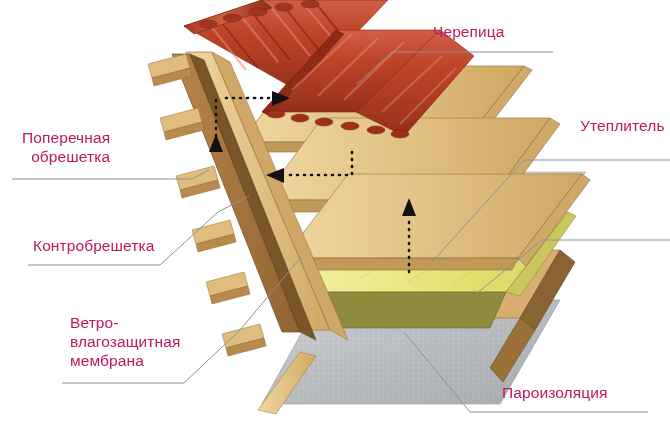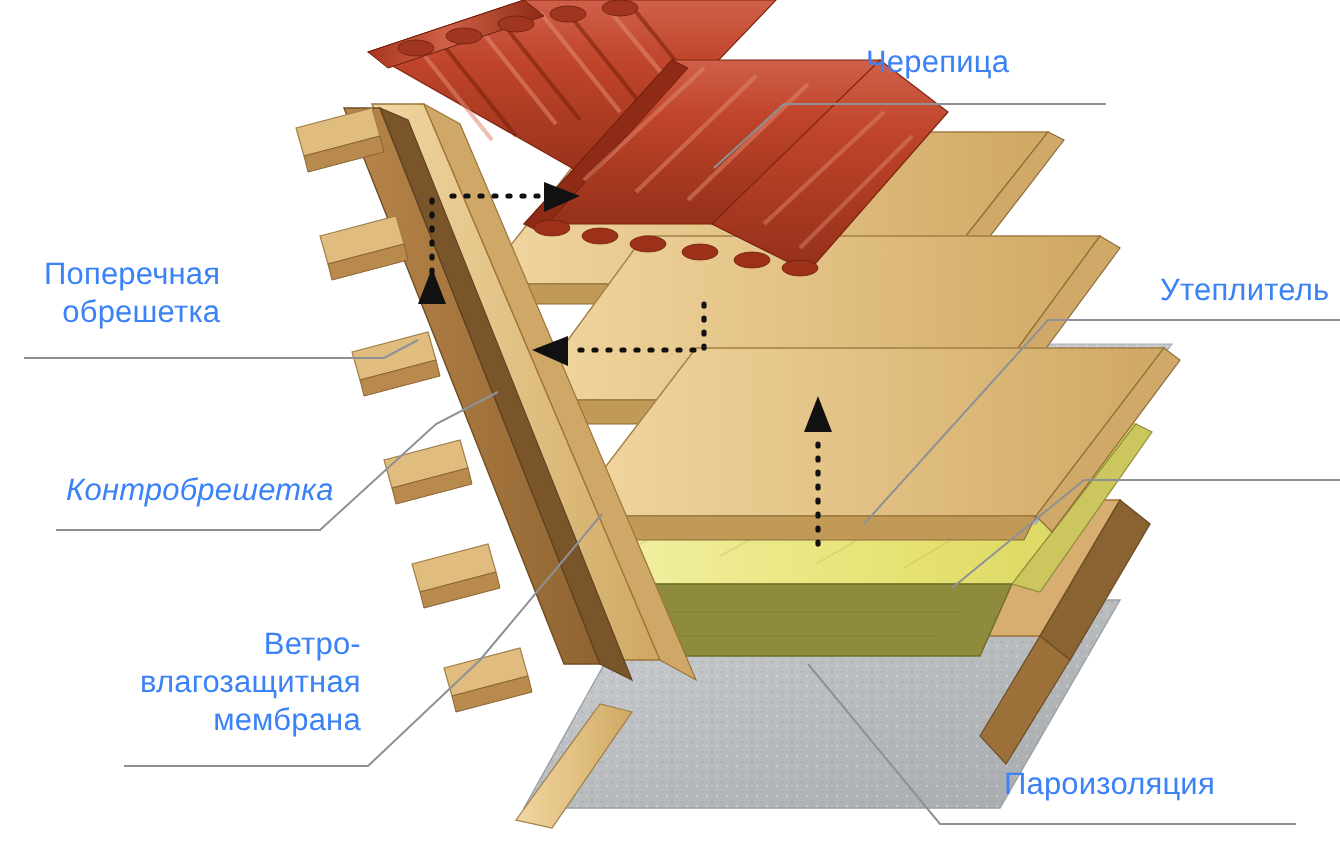--- a/index.html
+++ b/index.html
@@ -17,21 +17,21 @@
   }
   #diagram-svg {
     position: absolute;
     left: 0;
     top: 0;
     width: 670px;
     height: 433px;
   }
   .callout-label {
     position: absolute;
-    color: #3b82f6;
+    color: #be185d;
     font-family: "Liberation Sans", sans-serif;
     font-size: 15.5px;
     line-height: 19px;
     letter-spacing: 0.1px;
     white-space: pre-line;
     font-weight: 400;
   }
   .label-right {
     text-align: left;
   }
@@ -275,27 +275,27 @@
       <path d="M670,240 L542,240 L476,294"></path>
       <path d="M648,412 L470,412 L404,332"></path>
       <path d="M12,179 L120,179 L192,179 L209,170"></path>
       <path d="M28,265 L160,265 L218,212 L249,196"></path>
       <path d="M62,383 L184,383 L240,330 L301,257"></path>
     </g>
   </svg>
 
   <div class="callout-label" style="left:433px; top:22px;">Черепица</div>
 
-  <div class="callout-label label-right" style="left:580px; top:136px;">Утеплитель</div>
+  <div class="callout-label label-right" style="left:580px; top:116px;">Утеплитель</div>
 
 
   <div class="callout-label label-right" style="left:502px; top:383px;">Пароизоляция</div>
 
   <div class="callout-label" style="left:22px; top:128px;text-align:right;">Поперечная
 обрешетка</div>
 
-  <div class="callout-label" style="left:33px; top:236px;font-style:italic;">Контробрешетка</div>
-
-  <div class="callout-label" style="left:70px; top:313px;text-align:right;">Ветро-
+  <div class="callout-label" style="left:33px; top:236px;">Контробрешетка</div>
+
+  <div class="callout-label" style="left:70px; top:313px;">Ветро-
 влагозащитная
 мембрана</div>
 
 </div>
 
 </body></html>

